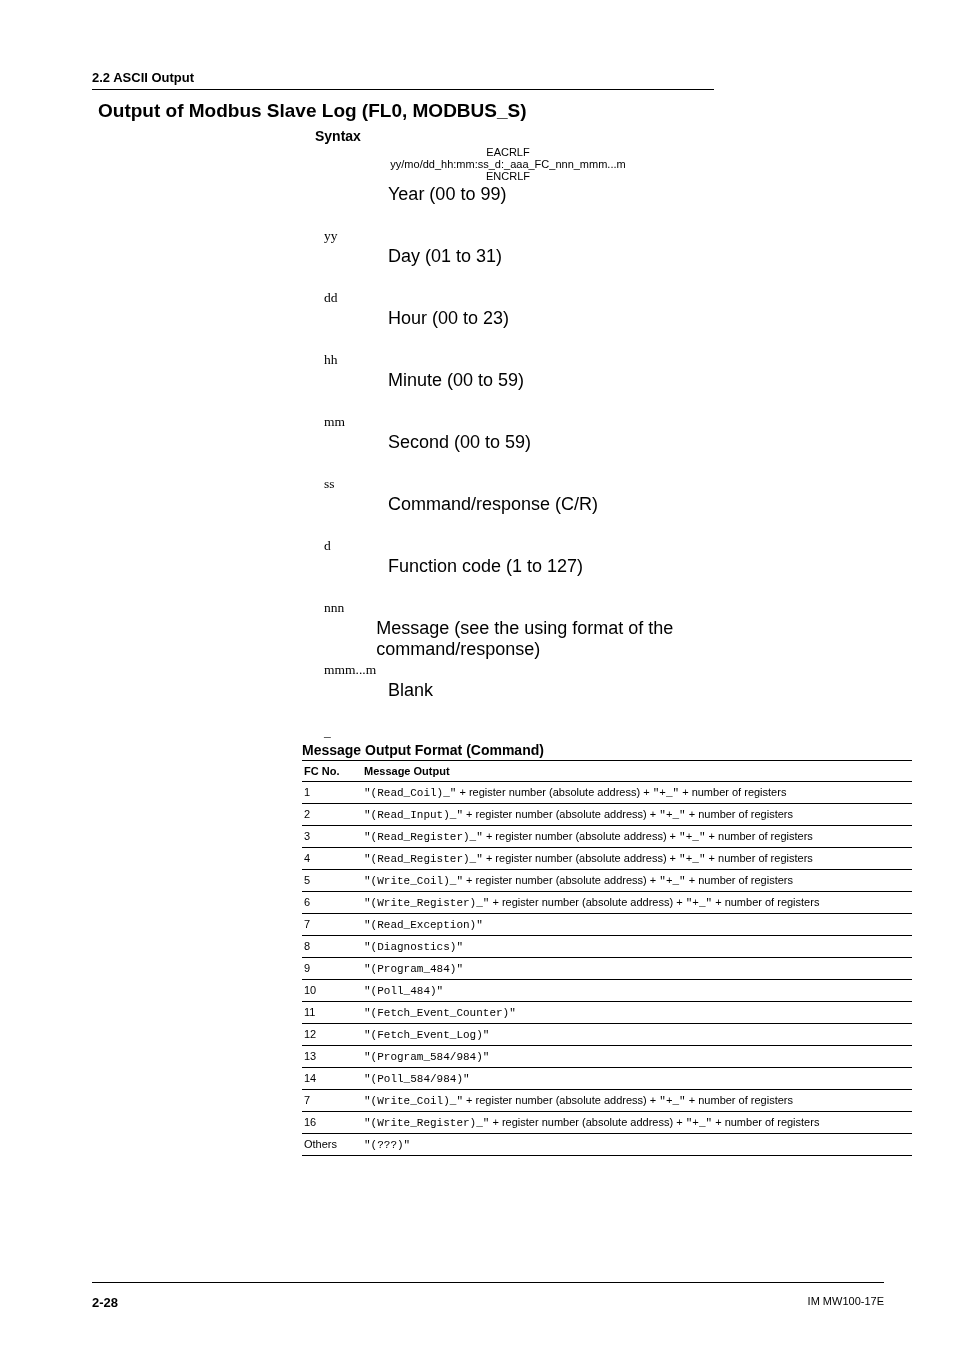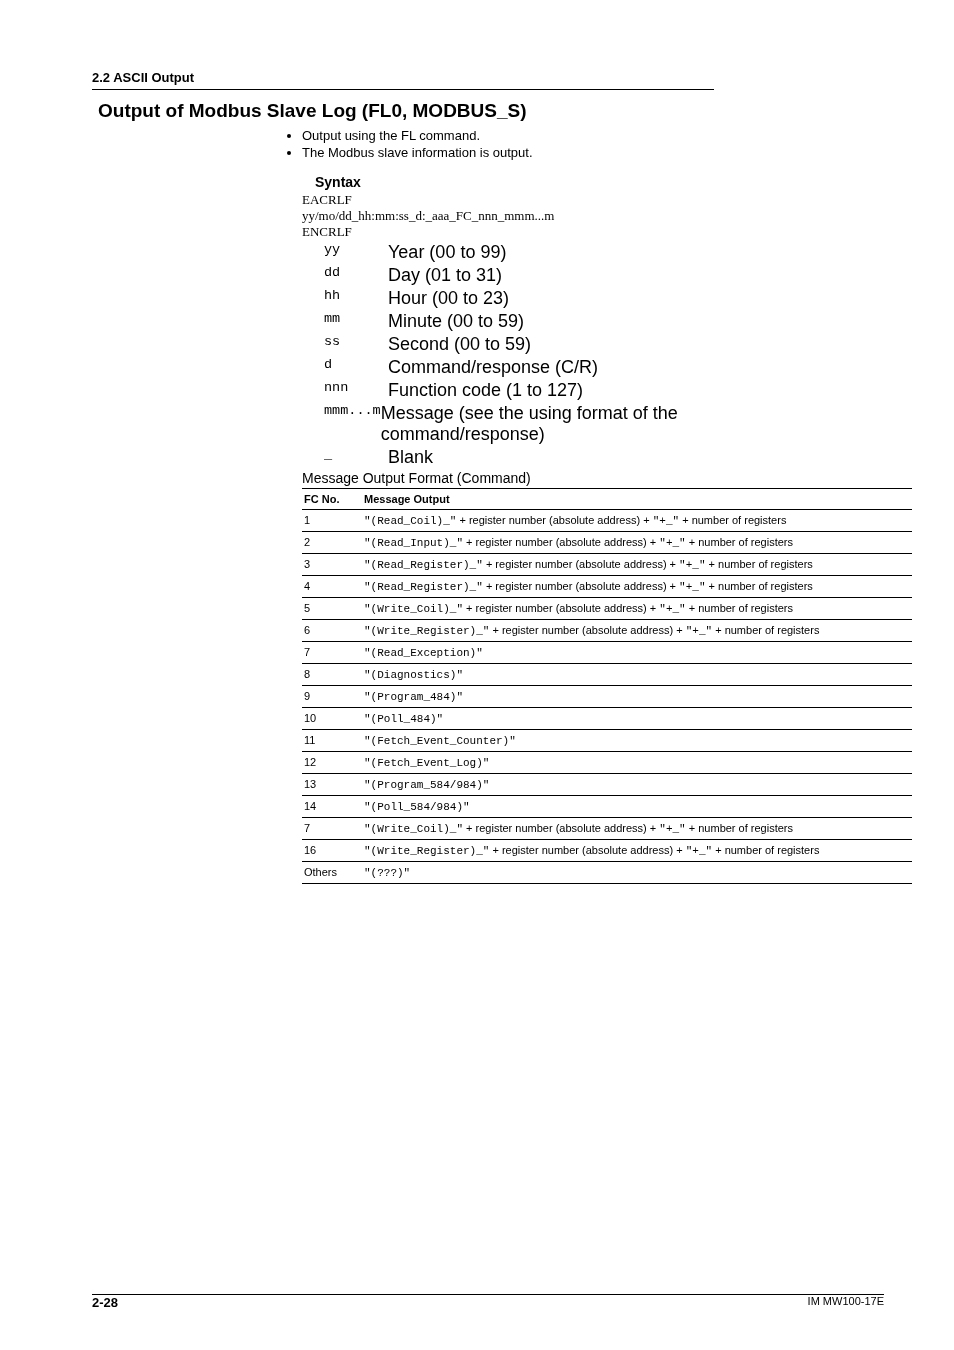--- a/index.html
+++ b/index.html
@@ -32,28 +32,28 @@
   }
   ul.bullets {
     margin: 0 0 14px 210px;
     padding: 0;
     list-style: disc;
     font-size: 13px;
   }
   ul.bullets li { margin: 2px 0; }
   .syntax-block { margin-left: 210px; font-size: 13px; }
   .sub-h { font-weight: bold; font-size: 14px; margin: 6px 0 2px 13px; }
-  .mono { font-family: Liberation Serif, serif; font-size: 13px; }
+  .mono { font-family: Liberation Sans, sans-serif; font-size: 11px; text-align: center; }
   .def-row { display: flex; margin: 2px 0 2px 22px; }
-  .def-row .k { width: 64px; font-family: Liberation Mono, monospace; font-size: 13.5px; }
+  .def-row .k { width: 64px; font-family: Liberation Serif, serif; font-size: 13.5px; margin-top: 44px; }
   .def-row .v { font-size: 18px; }
   .msg-h {
     margin: 0 0 2px 210px;
     font-size: 14px;
-    font-weight: normal;
+    font-weight: bold;
   }
   table.msg {
     border-collapse: collapse;
     margin-left: 210px;
     width: 610px;
     font-size: 11px;
   }
   table.msg th {
     text-align: left;
     font-weight: bold;
@@ -71,37 +71,33 @@
   .mono-inline { font-family: "Courier New", monospace; }
   .footer {
     position: absolute;
     bottom: 40px;
     left: 92px;
     right: 70px;
     border-top: 1px solid #000;
     display: flex;
     justify-content: space-between;
     font-size: 11px;
-    padding-top: 0;
+    padding-top: 12px;
   }
   .footer .pg { font-weight: bold; font-size: 13px; }
 </style>
 </head>
 <body>
 
 <div class="page">
 
   <div class="crumb">2.2  ASCII Output</div>
 
   <h1 class="title">Output of Modbus Slave Log (FL0, MODBUS_S)</h1>
 
-  <ul class="bullets">
-    <li>Output using the FL command.</li>
-    <li>The Modbus slave information is output.</li>
-  </ul>
 
   <div class="syntax-block">
     <div class="sub-h">Syntax</div>
     <div class="mono">EACRLF</div>
     <div class="mono">yy/mo/dd_hh:mm:ss_d:_aaa_FC_nnn_mmm...m</div>
     <div class="mono">ENCRLF</div>
 
     <div class="def-row">
         <span class="k">yy</span>
         <span class="v">Year (00 to 99)</span>

